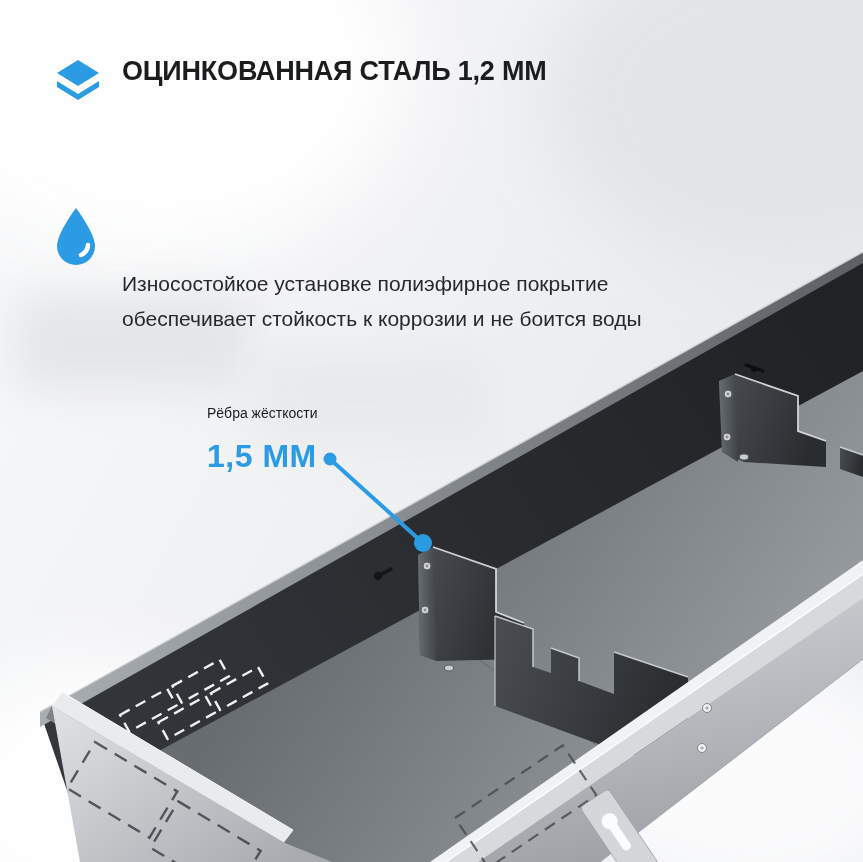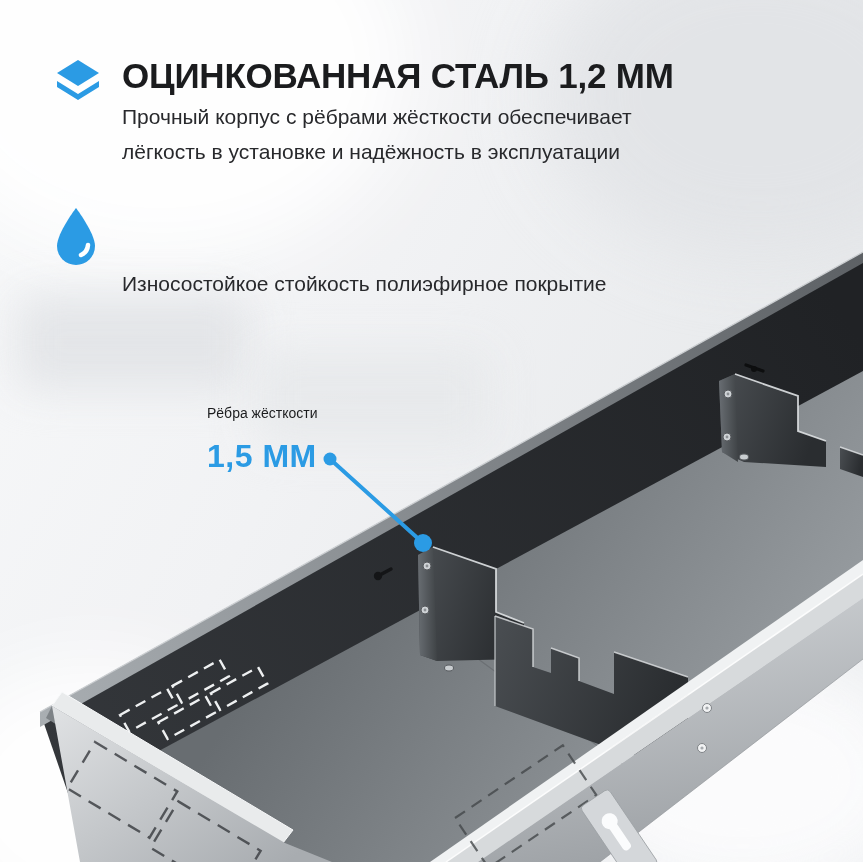--- a/index.html
+++ b/index.html
@@ -10,21 +10,21 @@
   }
   .blob{position:absolute;border-radius:50%;filter:blur(38px);}
   .b1{left:-90px;top:-130px;width:500px;height:390px;background:#ffffff;opacity:.95;}
   .b2{right:-110px;top:-70px;width:430px;height:330px;background:#e1e3e6;opacity:.85;}
   .b3{left:15px;top:295px;width:235px;height:95px;background:#e2e4e7;filter:blur(22px);opacity:.9;border-radius:14px;}
   .b4{left:255px;top:350px;width:235px;height:95px;background:#e7e9eb;filter:blur(22px);opacity:.9;border-radius:14px;}
   .b5{left:-70px;bottom:-70px;width:320px;height:270px;background:#ffffff;opacity:.95;}
   .b6{right:-60px;bottom:-40px;width:360px;height:250px;background:#fdfdfe;opacity:.9;}
   .product-svg{position:absolute;left:0;top:0;z-index:2;}
   .txt{position:absolute;z-index:3;}
-  .feature-title{font-size:35px;font-weight:700;color:#1b1c1e;letter-spacing:-0.2px;white-space:nowrap;}
+  .feature-title{font-size:27px;font-weight:700;color:#1b1c1e;letter-spacing:-0.2px;white-space:nowrap;}
   .feature-body{font-size:21px;line-height:35px;color:#28292c;white-space:nowrap;}
   .icon-box{position:absolute;z-index:3;}
   .callout-label{font-size:14px;color:#1b1c1e;white-space:nowrap;}
   .callout-value{font-size:32px;font-weight:700;letter-spacing:.5px;white-space:nowrap;}
 </style>
 </head>
 <body>
 
 <div class="canvas">
 
@@ -160,31 +160,28 @@
   </svg>
 
   <div class="icon-box" style="left:55px;top:56px;">
     <svg width="46" height="46" viewBox="0 0 46 46">
       <path d="M23 4 L44 17 L23 30 L2 17 Z" fill="#2B9BE4"></path>
       <path d="M2 25 L23 38 L44 25 L44 31 L23 44 L2 31 Z" fill="#2B9BE4"></path>
       <path d="M2 20 L23 33 L44 20 L44 24 L23 37 L2 24 Z" fill="#ffffff"></path>
     </svg>
   </div>
   <div class="txt feature-title" style="left:122px;top:56px;">ОЦИНКОВАННАЯ СТАЛЬ 1,2 ММ</div>
-  <div class="txt feature-body" style="left:122px;top:99px;">
-    <div>Прочный корпус с рёбрами жёсткости обеспечивает</div>
-    <div>лёгкость в установке и надёжность в эксплуатации</div>
-  </div>
 
   <div class="icon-box" style="left:55px;top:207px;">
     <svg width="42" height="58" viewBox="0 0 42 58">
       <path d="M21 1 C21 1 40 26 40 39 A19 19 0 1 1 2 39 C2 26 21 1 21 1 Z" fill="#2B9BE4"></path>
       <path d="M33 38 A12 12 0 0 1 26 48" fill="none" stroke="#ffffff" stroke-width="4.5" stroke-linecap="round"></path>
     </svg>
   </div>
   <div class="txt feature-body" style="left:122px;top:266px;">
-    <div>Износостойкое стойкость полиэфирное покрытие</div>
+    <div>Износостойкое установке полиэфирное покрытие</div>
+    <div>обеспечивает стойкость к коррозии и не боится воды</div>
   </div>
 
   <div class="txt callout-label" style="left:207px;top:405px;">Рёбра жёсткости</div>
   <div class="txt callout-value" style="left:207px;top:438px;color:#2B9BE4;">1,5 ММ</div>
 
 </div>
 
 </body></html>

